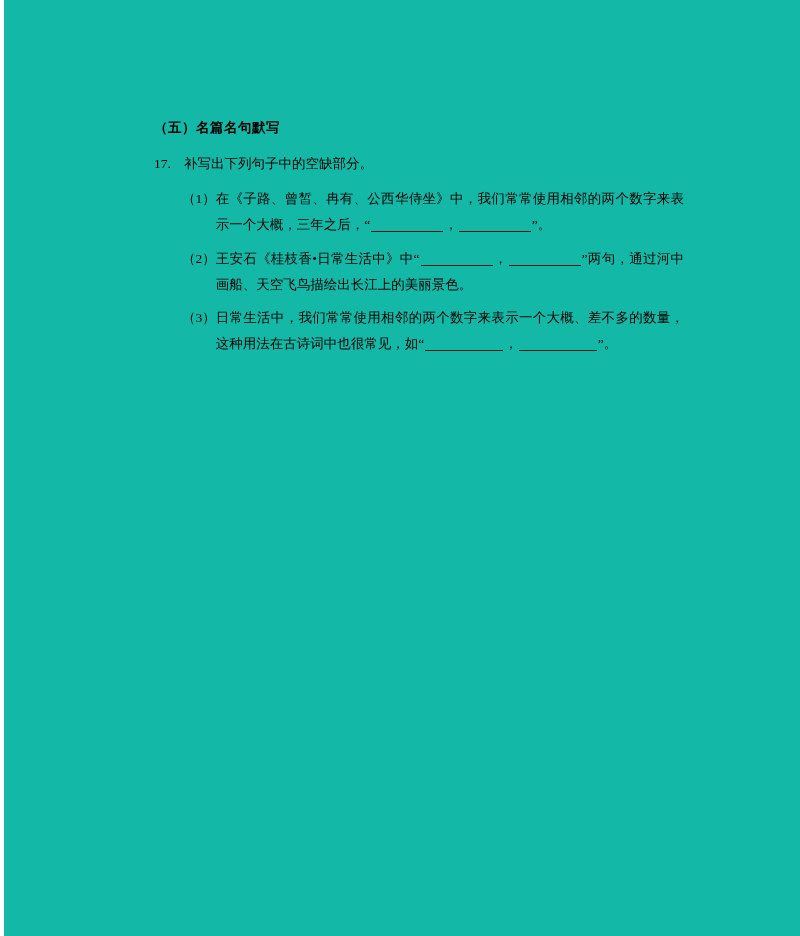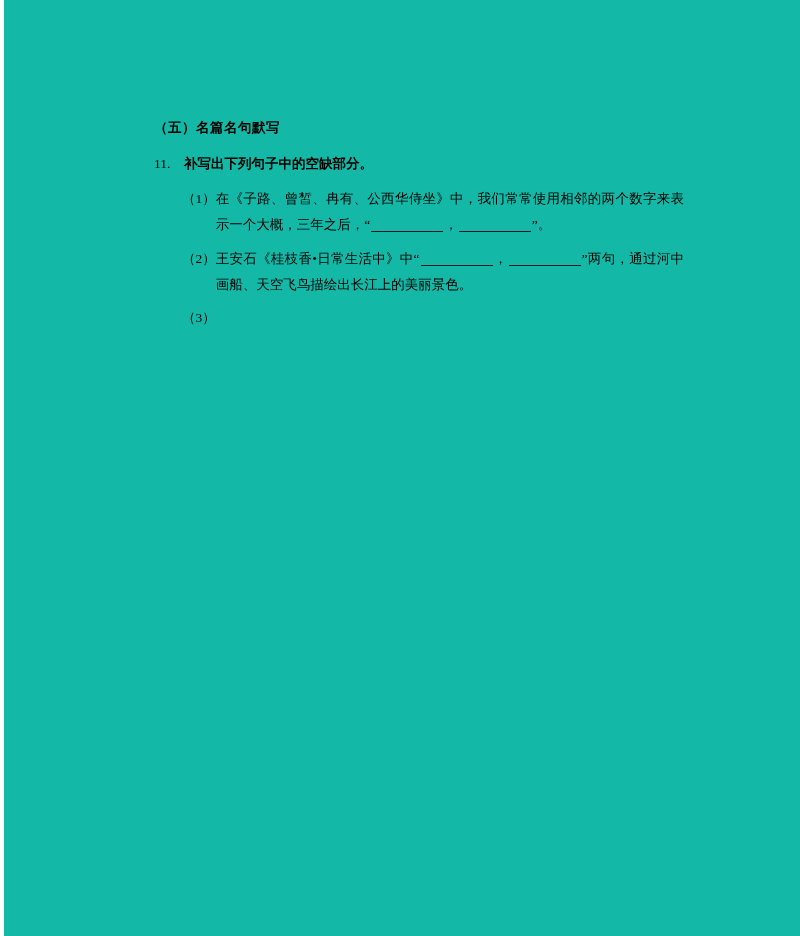--- a/index.html
+++ b/index.html
@@ -44,21 +44,20 @@
   .q-number {
     font-size: 13.5px;
     width: 30px;
     flex: 0 0 30px;
     line-height: 1.75;
   }
   .q-stem {
     font-size: 13.5px;
     line-height: 1.75;
     flex: 1 1 auto;
-    font-weight: bold;
   }
   .sub-list {
     margin: 0;
     padding: 0;
     list-style: none;
   }
   .sub-item {
     display: flex;
     align-items: flex-start;
     margin: 0 0 7px 0;
@@ -91,35 +90,36 @@
 </style>
 </head>
 <body>
 
 <div class="page">
   <div class="content">
 
     <div class="section-heading">（五）名篇名句默写</div>
 
     <div class="question">
-      <div class="q-number">11.</div>
+      <div class="q-number">17.</div>
       <div class="q-stem">补写出下列句子中的空缺部分。</div>
     </div>
 
     <ul class="sub-list">
 
       <li class="sub-item">
         <span class="sub-label">（1）</span>
         <span class="sub-text"><span>在《子路、曾皙、冉有、公西华侍坐》中，我们常常使用相邻的两个数字来表示一个大概，三年之后，“</span><span class="blank"></span><span>，</span><span class="blank"></span><span>”。</span></span>
       </li>
 
       <li class="sub-item">
         <span class="sub-label">（2）</span>
         <span class="sub-text"><span>王安石《桂枝香•日常生活中》中“</span><span class="blank"></span><span>，</span><span class="blank"></span><span>”两句，通过河中画船、天空飞鸟描绘出长江上的美丽景色。</span></span>
       </li>
 
       <li class="sub-item">
         <span class="sub-label">（3）</span>
+        <span class="sub-text"><span>日常生活中，我们常常使用相邻的两个数字来表示一个大概、差不多的数量，这种用法在古诗词中也很常见，如“</span><span class="blank wide"></span><span>，</span><span class="blank wide"></span><span>”。</span></span>
       </li>
 
     </ul>
   </div>
 </div>
 
 </body></html>

